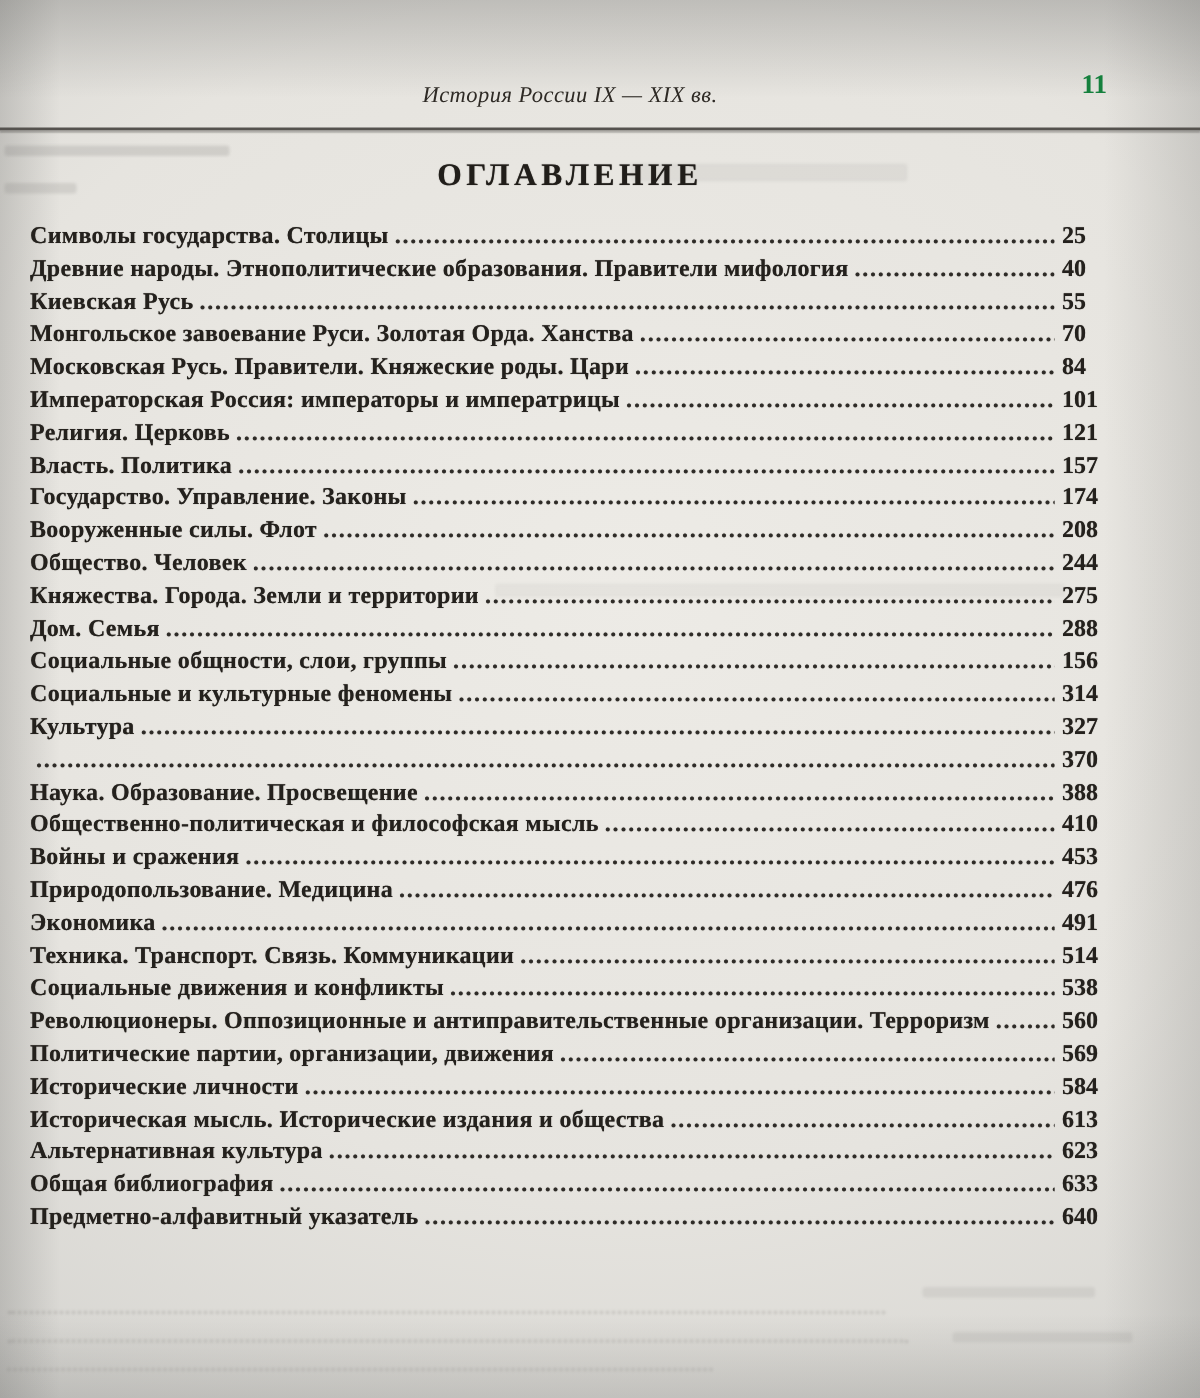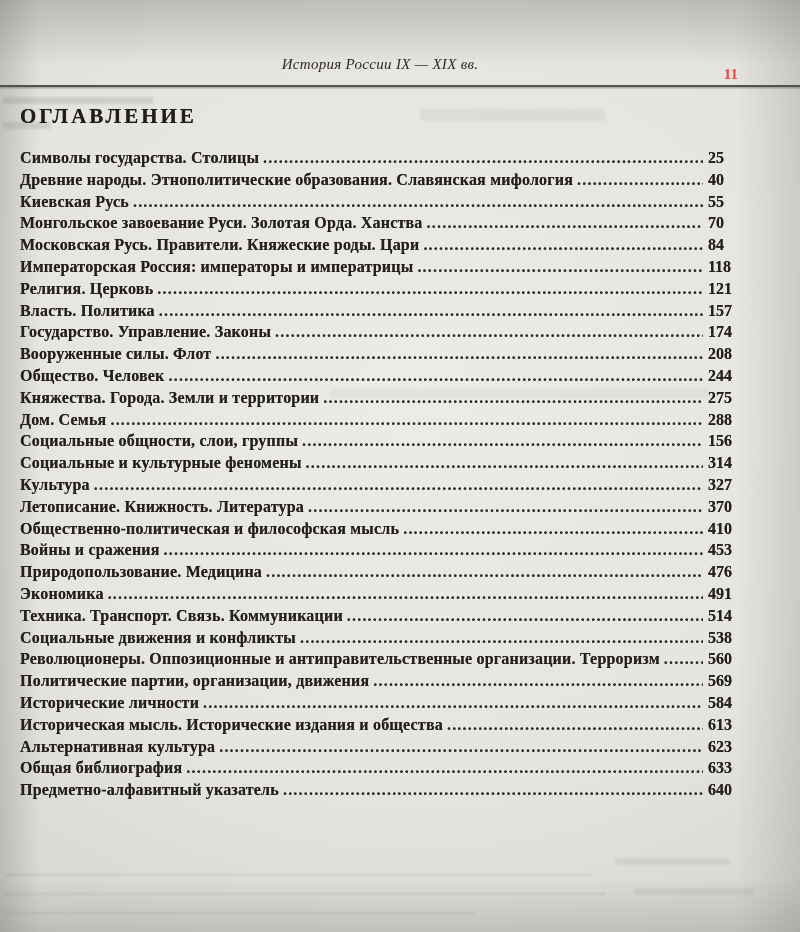--- a/index.html
+++ b/index.html
@@ -18,31 +18,31 @@
     padding: 0 60px 0 20px; box-sizing: border-box;
   }
   
   .header { position: relative; height: 84px; }
   .running-title {
     position: absolute; left: 0; right: 0; bottom: 11px;
     text-align: center; font-style: italic; font-size: 15px;
     color: #2e2a25; letter-spacing: .3px;
   }
   .page-number {
-    position: absolute; right: 2px; bottom: 1px;
-    font-size: 15px; font-weight: 600; color: #ef4444;
+    position: absolute; right: 2px; bottom: 17px;
+    font-size: 18px; font-weight: 600; color: #15803d;
   }
   .rule {
     position: absolute; top: 85px; left: 0; width: 800px; height: 0;
     border-top: 2.5px solid #55524e;
     box-shadow: 0 1.5px 1px rgba(60,58,55,.35);
   }
   
   .doc-title {
-    text-align: left; font-size: 21px; font-weight: 700;
+    text-align: center; font-size: 21px; font-weight: 700;
     letter-spacing: 3px; margin: 20px 0 0 0; color: #211e1a;
     text-shadow: 0 0 .6px rgba(40,36,30,.8);
     position: relative; z-index: 2;
   }
   
   .toc { margin-top: 20px; position: relative; z-index: 2; }
   .row {
     display: flex; align-items: baseline; height: 21.8px;
     font-size: 16px; font-weight: 700; white-space: nowrap;
     text-shadow: 0 0 .5px rgba(35,31,26,.7);
@@ -72,21 +72,21 @@
 
   <h1 class="doc-title">ОГЛАВЛЕНИЕ</h1>
 
   <div class="toc">
       <div class="row">
       <span class="label">Символы государства. Столицы</span>
       <span class="leader"></span>
       <span class="pagenum">25</span>
     </div>
       <div class="row">
-      <span class="label">Древние народы. Этнополитические образования. Славянская мифология</span>
+      <span class="label">Древние народы. Этнополитические образования. Правители мифология</span>
       <span class="leader"></span>
       <span class="pagenum">40</span>
     </div>
       <div class="row">
       <span class="label">Киевская Русь</span>
       <span class="leader"></span>
       <span class="pagenum">55</span>
     </div>
       <div class="row">
       <span class="label">Монгольское завоевание Руси. Золотая Орда. Ханства</span>
@@ -94,21 +94,21 @@
       <span class="pagenum">70</span>
     </div>
       <div class="row">
       <span class="label">Московская Русь. Правители. Княжеские роды. Цари</span>
       <span class="leader"></span>
       <span class="pagenum">84</span>
     </div>
       <div class="row">
       <span class="label">Императорская Россия: императоры и императрицы</span>
       <span class="leader"></span>
-      <span class="pagenum">118</span>
+      <span class="pagenum">101</span>
     </div>
       <div class="row">
       <span class="label">Религия. Церковь</span>
       <span class="leader"></span>
       <span class="pagenum">121</span>
     </div>
       <div class="row">
       <span class="label">Власть. Политика</span>
       <span class="leader"></span>
       <span class="pagenum">157</span>
@@ -147,23 +147,27 @@
       <span class="label">Социальные и культурные феномены</span>
       <span class="leader"></span>
       <span class="pagenum">314</span>
     </div>
       <div class="row">
       <span class="label">Культура</span>
       <span class="leader"></span>
       <span class="pagenum">327</span>
     </div>
       <div class="row">
-      <span class="label">Летописание. Книжность. Литература</span>
       <span class="leader"></span>
       <span class="pagenum">370</span>
+    </div>
+      <div class="row">
+      <span class="label">Наука. Образование. Просвещение</span>
+      <span class="leader"></span>
+      <span class="pagenum">388</span>
     </div>
       <div class="row">
       <span class="label">Общественно-политическая и философская мысль</span>
       <span class="leader"></span>
       <span class="pagenum">410</span>
     </div>
       <div class="row">
       <span class="label">Войны и сражения</span>
       <span class="leader"></span>
       <span class="pagenum">453</span>

